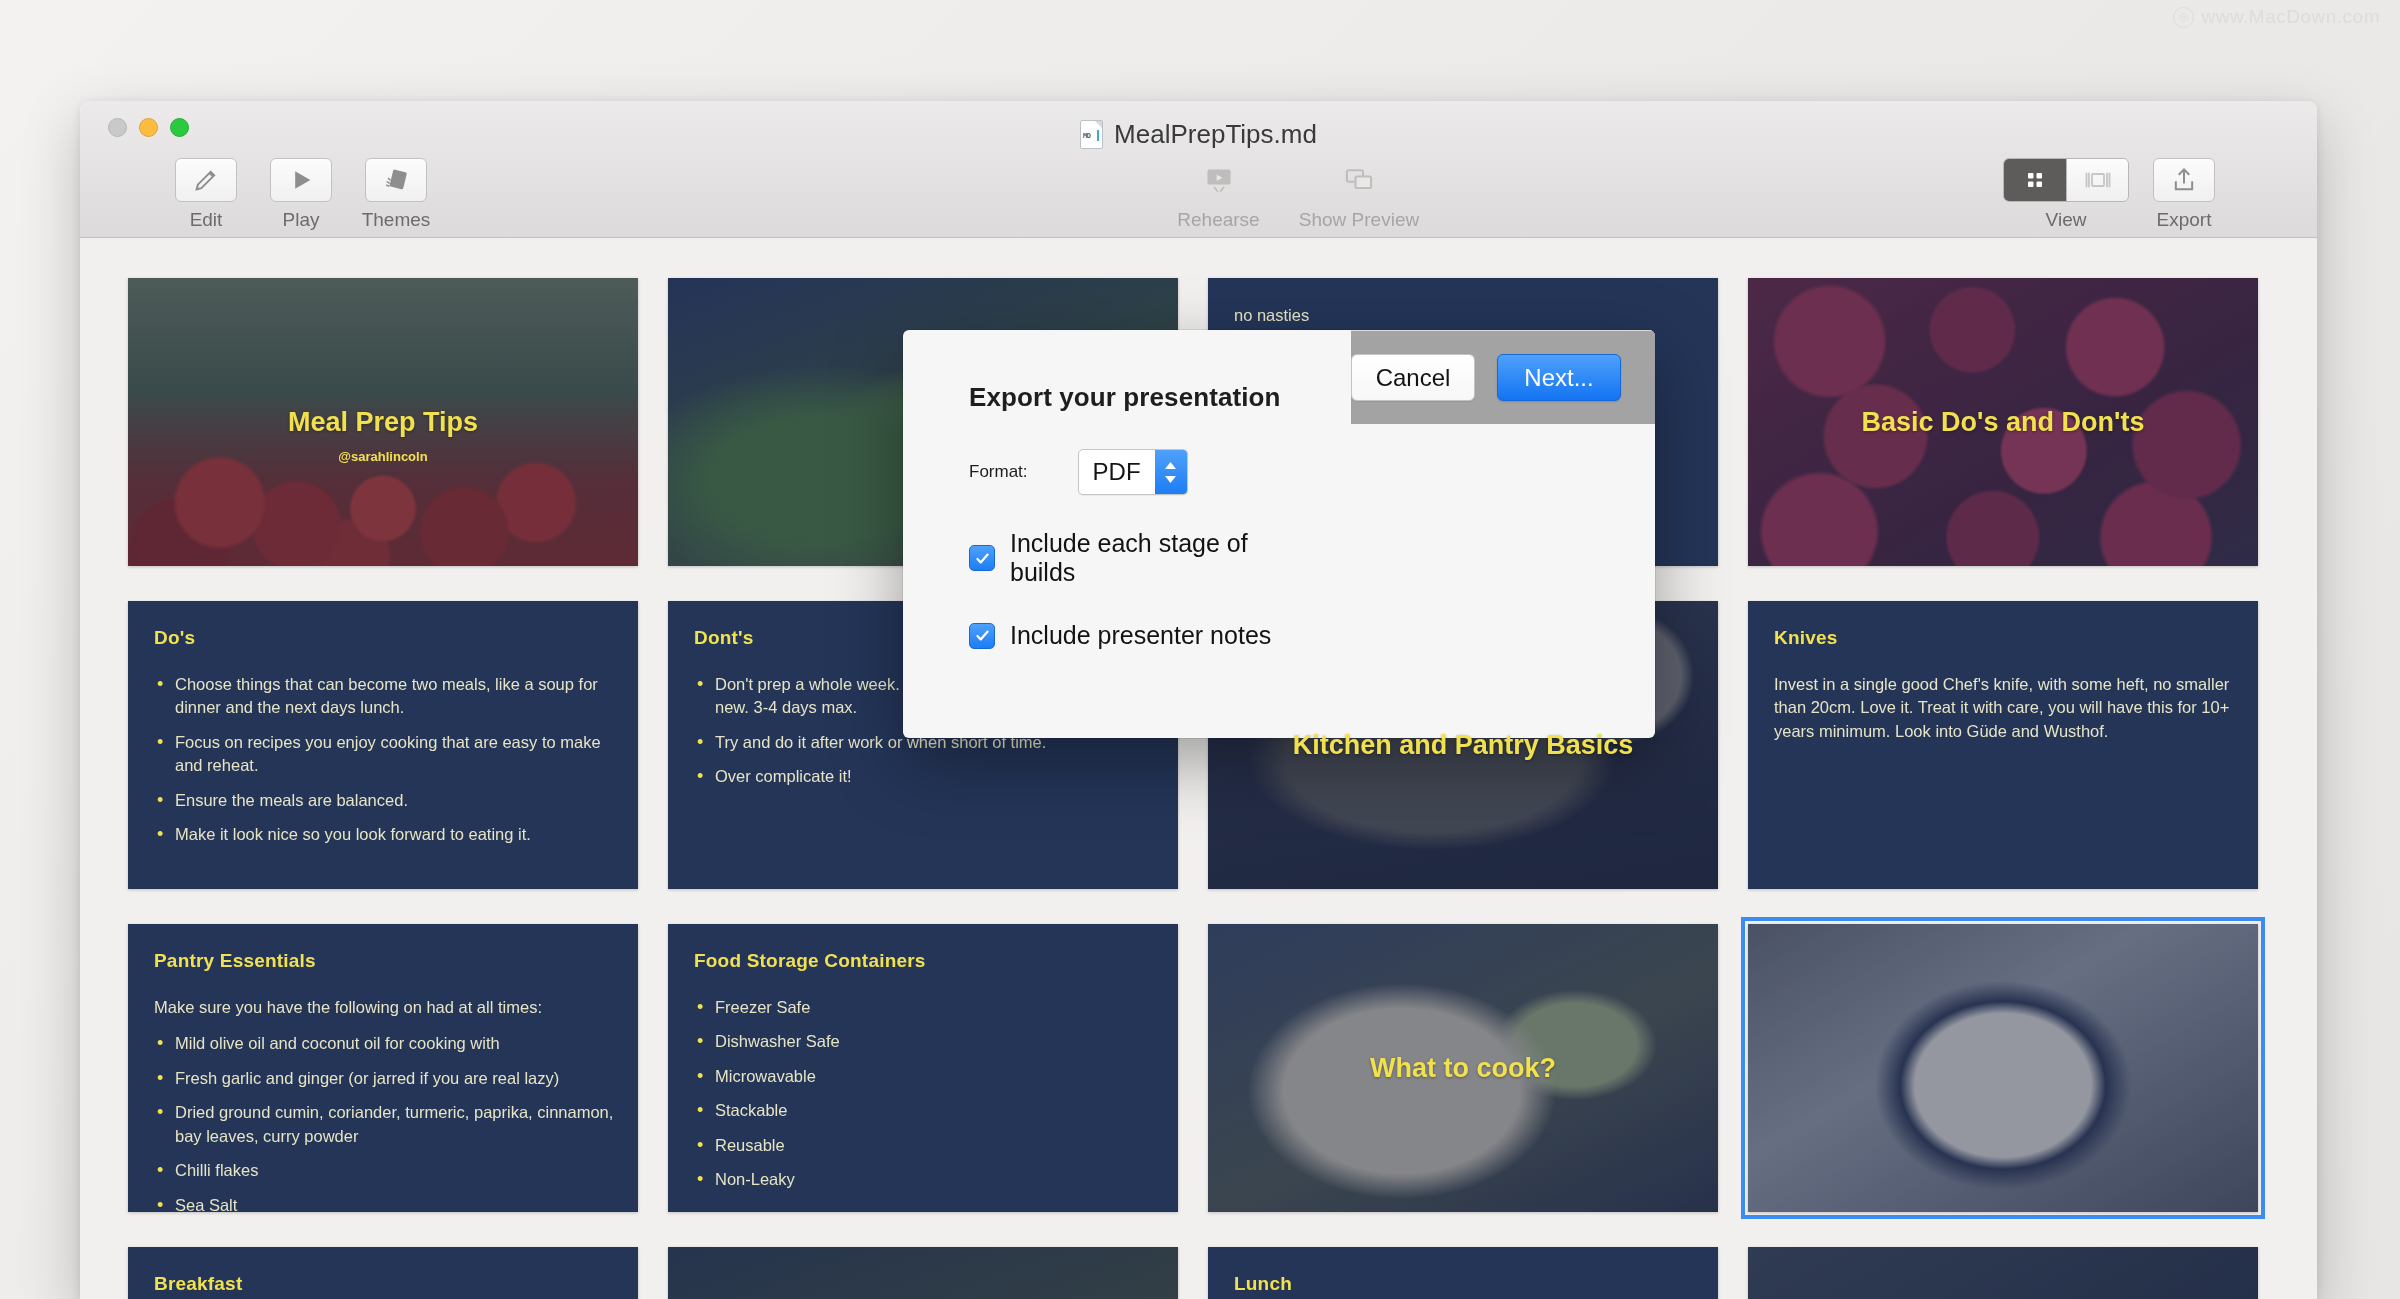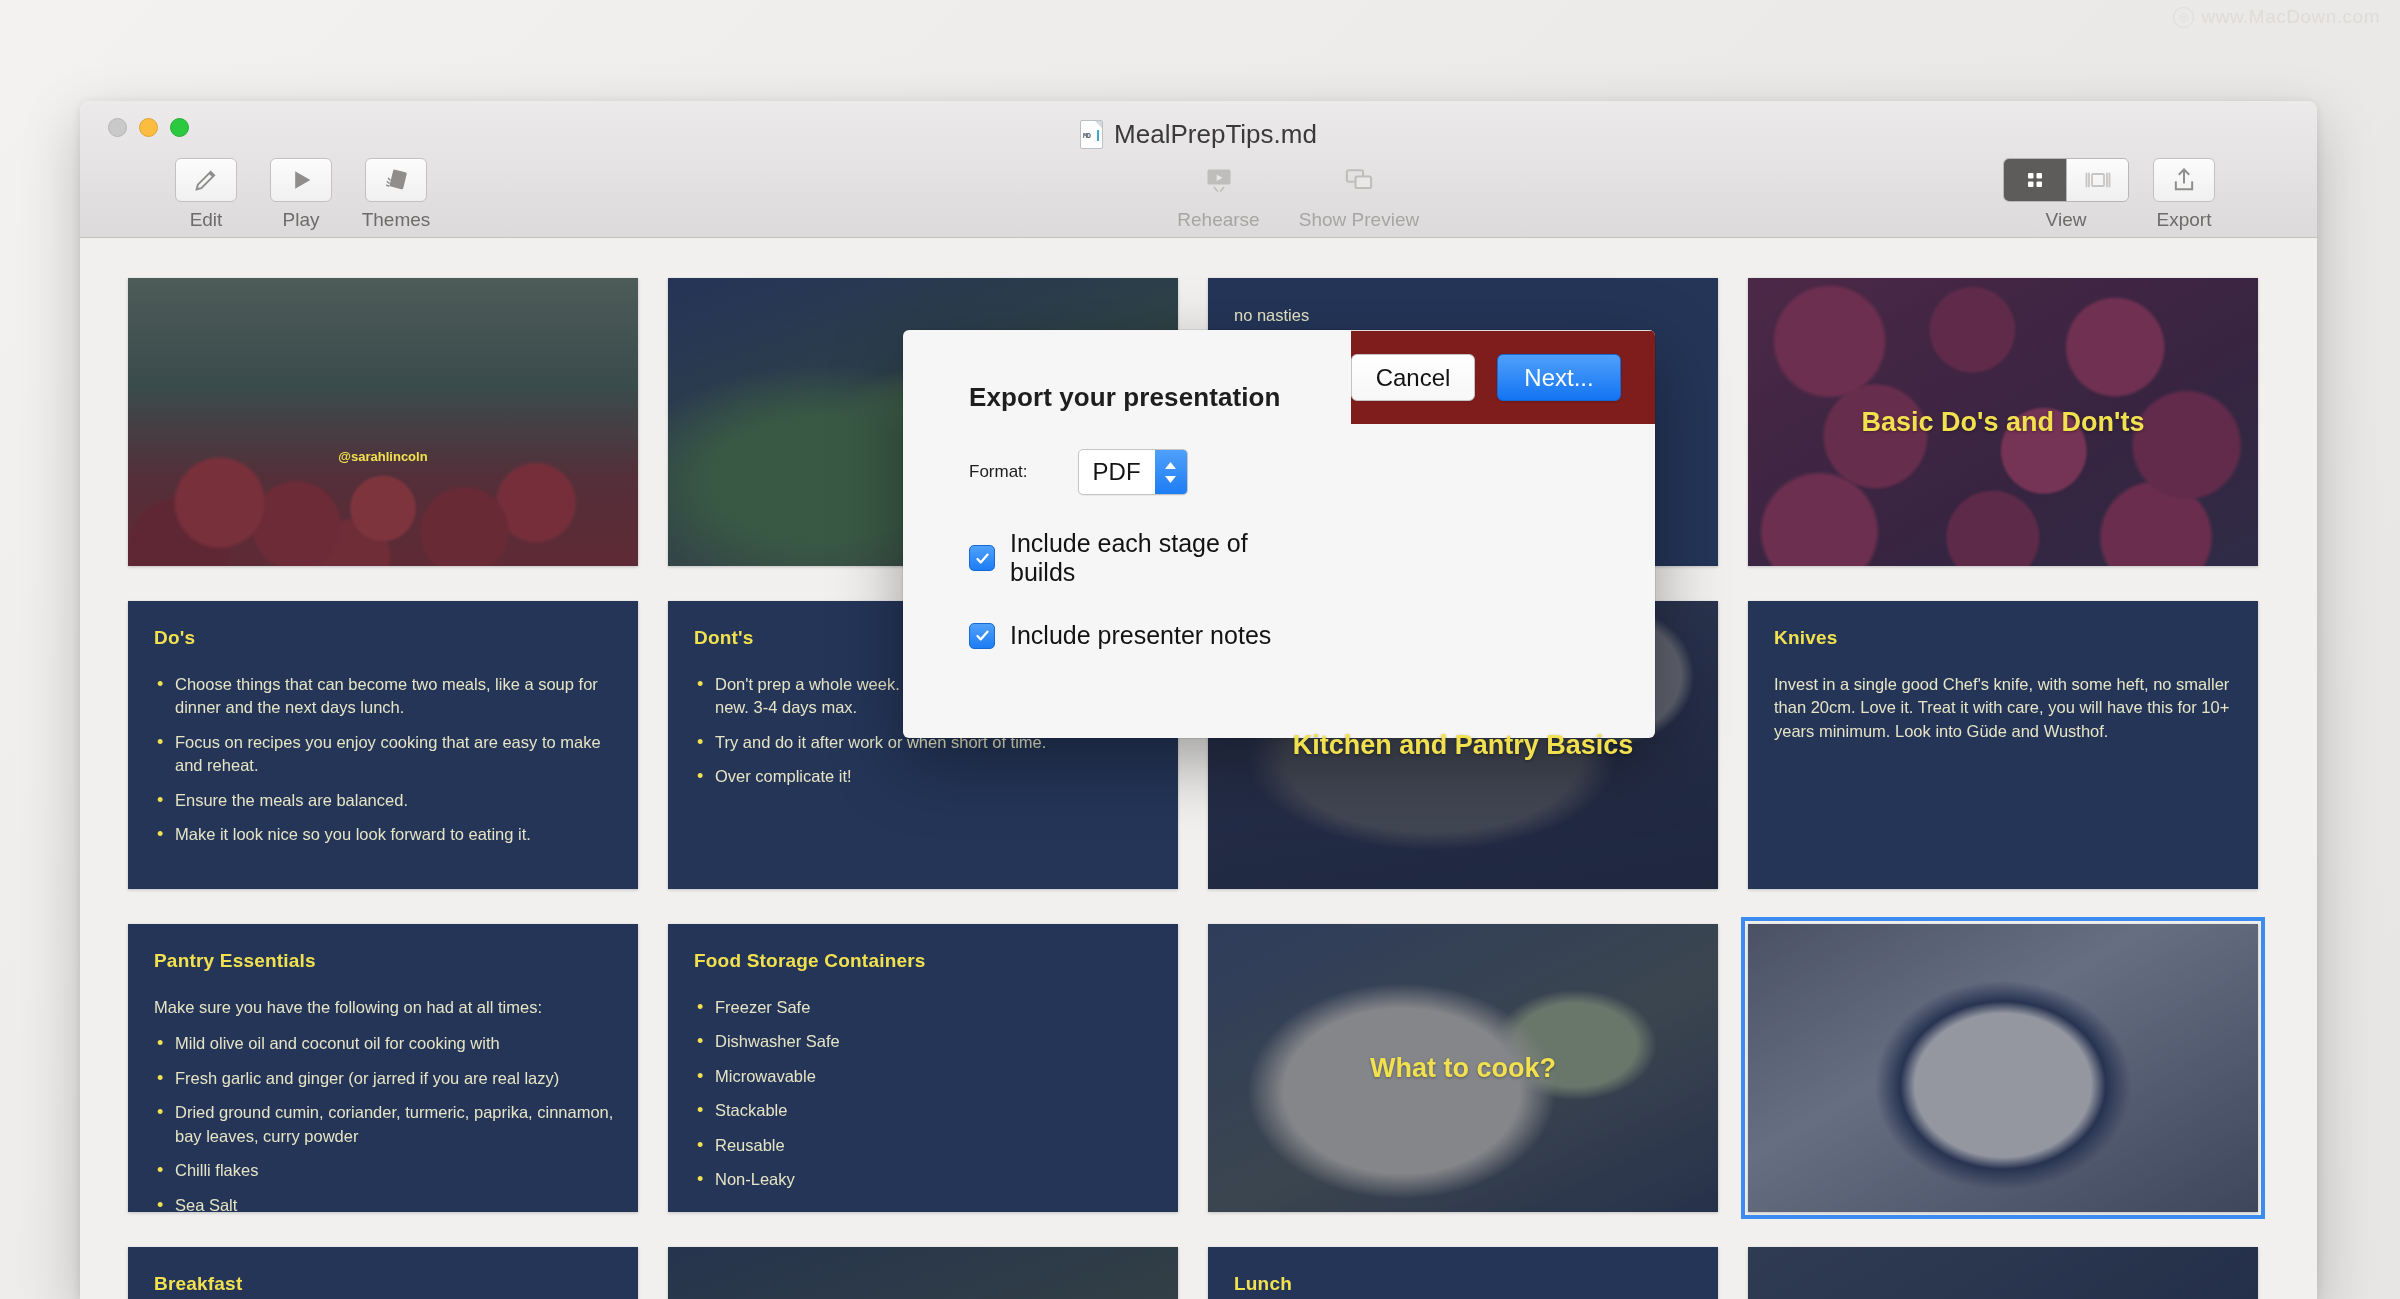--- a/index.html
+++ b/index.html
@@ -279,21 +279,21 @@
     background: linear-gradient(#4fa0fb,#1d7df4);
     border: 1px solid #1569d6;
     display: flex; align-items: center; justify-content: center;
     flex: none;
   }
   .check-label { margin-left: 15px; font-size: 25px; color: #131313; }
 
   #modal-footer {
     height: 94px;
     border-top: 1px solid #dedddc;
-    background: #7f1d1d;
+    background: #a3a3a3;
     display: flex; align-items: center; justify-content: flex-end;
     gap: 22px; padding-right: 34px;
   }
   .dlg-btn {
     min-width: 124px; height: 47px; border-radius: 6px;
     font-size: 24px; cursor: pointer;
     display: flex; align-items: center; justify-content: center;
     padding: 0 18px;
   }
   .dlg-btn.secondary {
@@ -423,20 +423,21 @@
           </div>
           <div class="tb-label">Export</div>
         </div>
       </div>
     </div>
 
     <div id="canvas">
       <div id="grid">
           <div class="slide">
             <div class="photo ph-veg"></div>
+            <div class="photo-title">Meal Prep Tips</div>
             <div class="photo-sub">@sarahlincoln</div>
           </div>
           <div class="slide">
             <div class="photo ph-greens"></div>
           </div>
           <div class="slide">
             <div class="s-body" style="top: 26px;">
               <p>no nasties</p>
             </div>
           </div>

